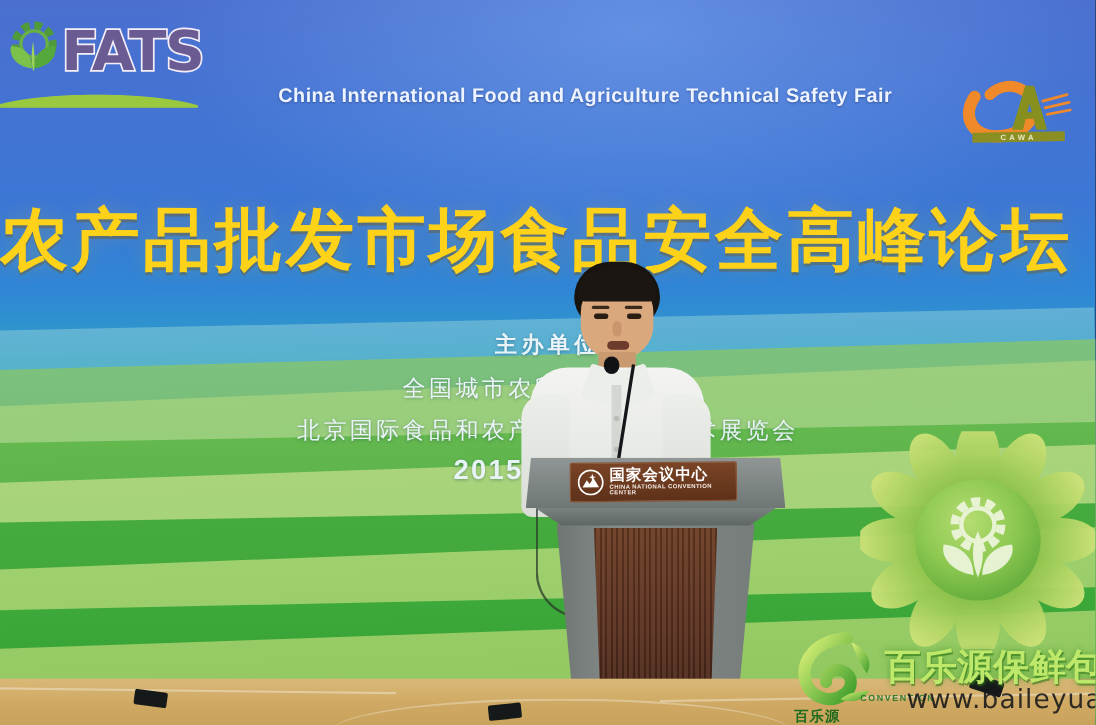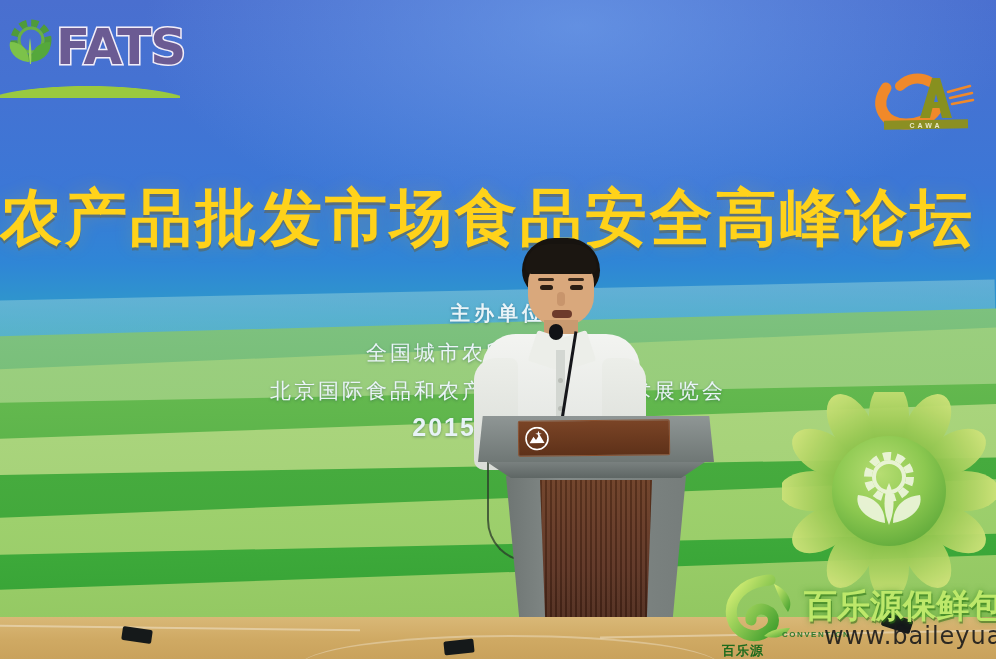--- a/index.html
+++ b/index.html
@@ -233,20 +233,21 @@
           </g>
           <path d="M30 44 C16 42 10 32 12 24 C24 24 31 32 31 44 Z" fill="#7cc24a"></path>
           <path d="M34 44 C48 42 54 32 52 24 C40 24 33 32 33 44 Z" fill="#55a83b"></path>
           <path d="M32 46 C30 36 31 26 32 20 C33 26 34 36 33 46 Z" fill="#9ad35e"></path>
         </svg>
       </div>
       <div class="fats-word">FATS</div>
       <div class="fats-swoosh"></div>
     </div>
 
+    <div class="title-en">China International Food and Agriculture Technical Safety Fair</div>
 
     <div class="cawa">
       <svg viewBox="0 0 108 82" width="108" height="82">
         <path d="M16 30 C4 48 14 66 36 66 C50 66 60 60 66 52" fill="none" stroke="#f0892a" stroke-width="11" stroke-linecap="round"></path>
         <path d="M30 28 C38 20 50 18 60 24" fill="none" stroke="#f0892a" stroke-width="10" stroke-linecap="round"></path>
         <path d="M50 60 L62 20 L70 20 L82 60 L72 60 L66 36 L60 60 Z" fill="#87901f"></path>
         <rect x="58" y="44" width="16" height="6" fill="#87901f"></rect>
         <g stroke="#f0892a" stroke-width="2.5" stroke-linecap="round">
           <path d="M78 34 L100 28"></path>
             <path d="M80 40 L102 35"></path>
@@ -365,20 +366,24 @@
     <div class="pod-lip"></div>
     <div class="pod-top"></div>
     <div class="plaque">
       <div class="plaque-logo">
         <svg viewBox="0 0 24 24" width="24" height="24">
           <circle cx="12" cy="12" r="11" fill="none" stroke="#ffffff" stroke-width="1.6"></circle>
           <path d="M4.5 16.5 L8.5 10 L11 13.5 L14.5 8 L19.5 16.5 Z" fill="#ffffff"></path>
           <path d="M13.5 4.2 L14.4 6.6 L16.8 7.2 L14.4 8 L13.5 10.4 L12.7 8 L10.3 7.2 L12.7 6.6 Z" fill="#ffffff"></path>
         </svg>
       </div>
+      <div class="plaque-txt">
+        <span class="plaque-cn">国家会议中心</span>
+        <span class="plaque-en">CHINA NATIONAL CONVENTION CENTER</span>
+      </div>
     </div>
   </div>
 
   <div class="floor">
     <div class="floor-line fl1"></div>
     <div class="floor-line fl2"></div>
     <div class="floor-arc"></div>
   </div>
   <div class="clamp cl1"></div>
   <div class="clamp cl2"></div>

